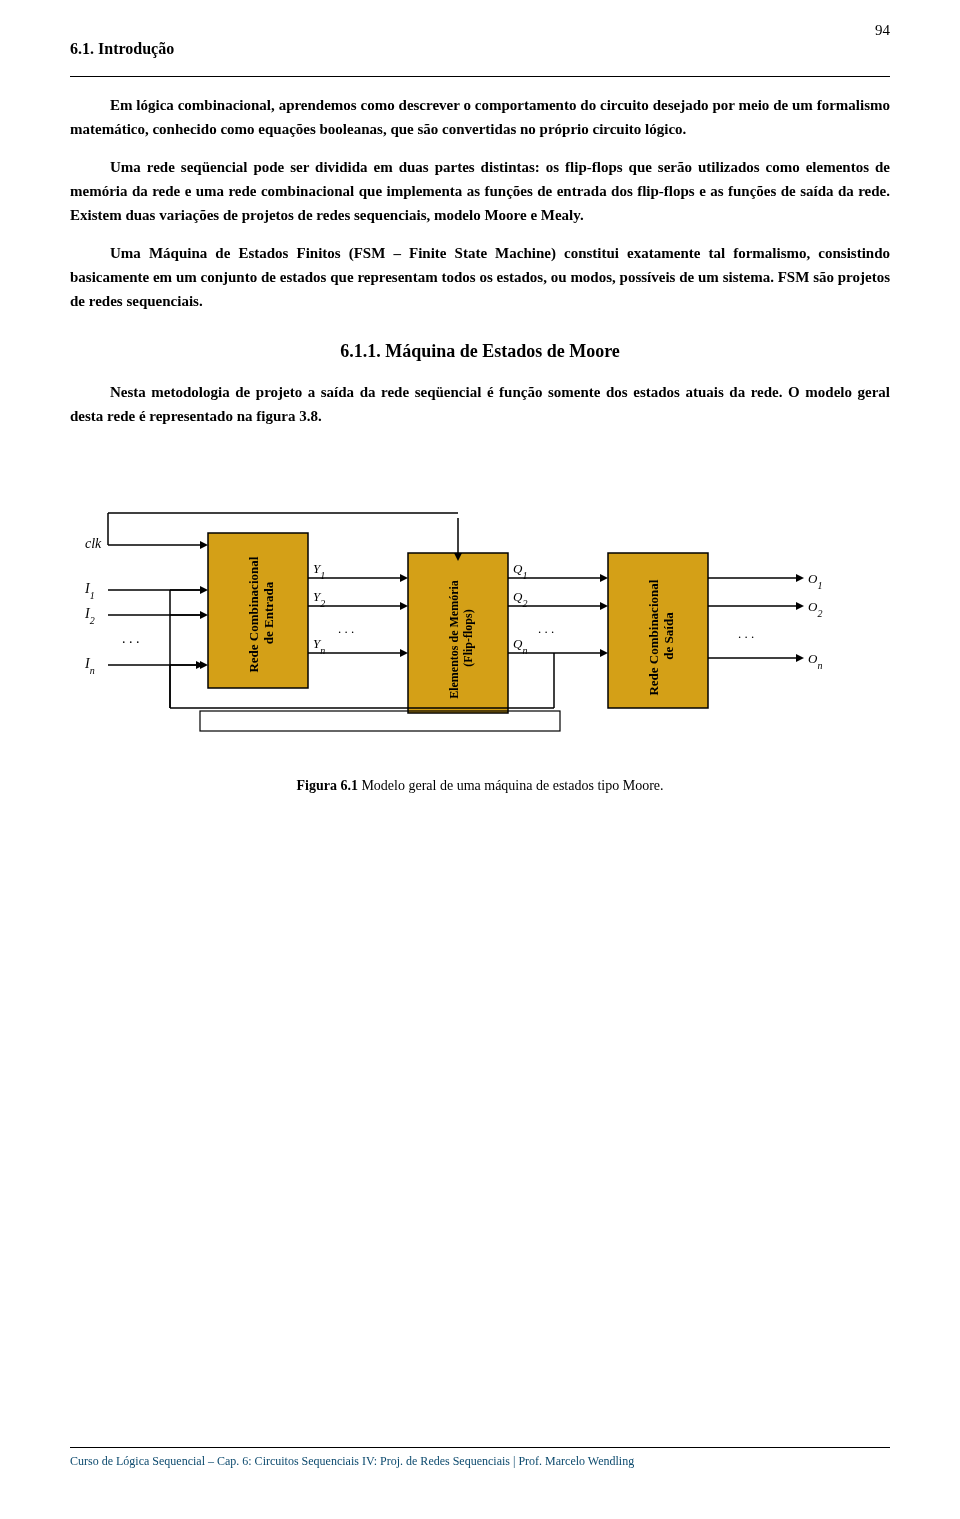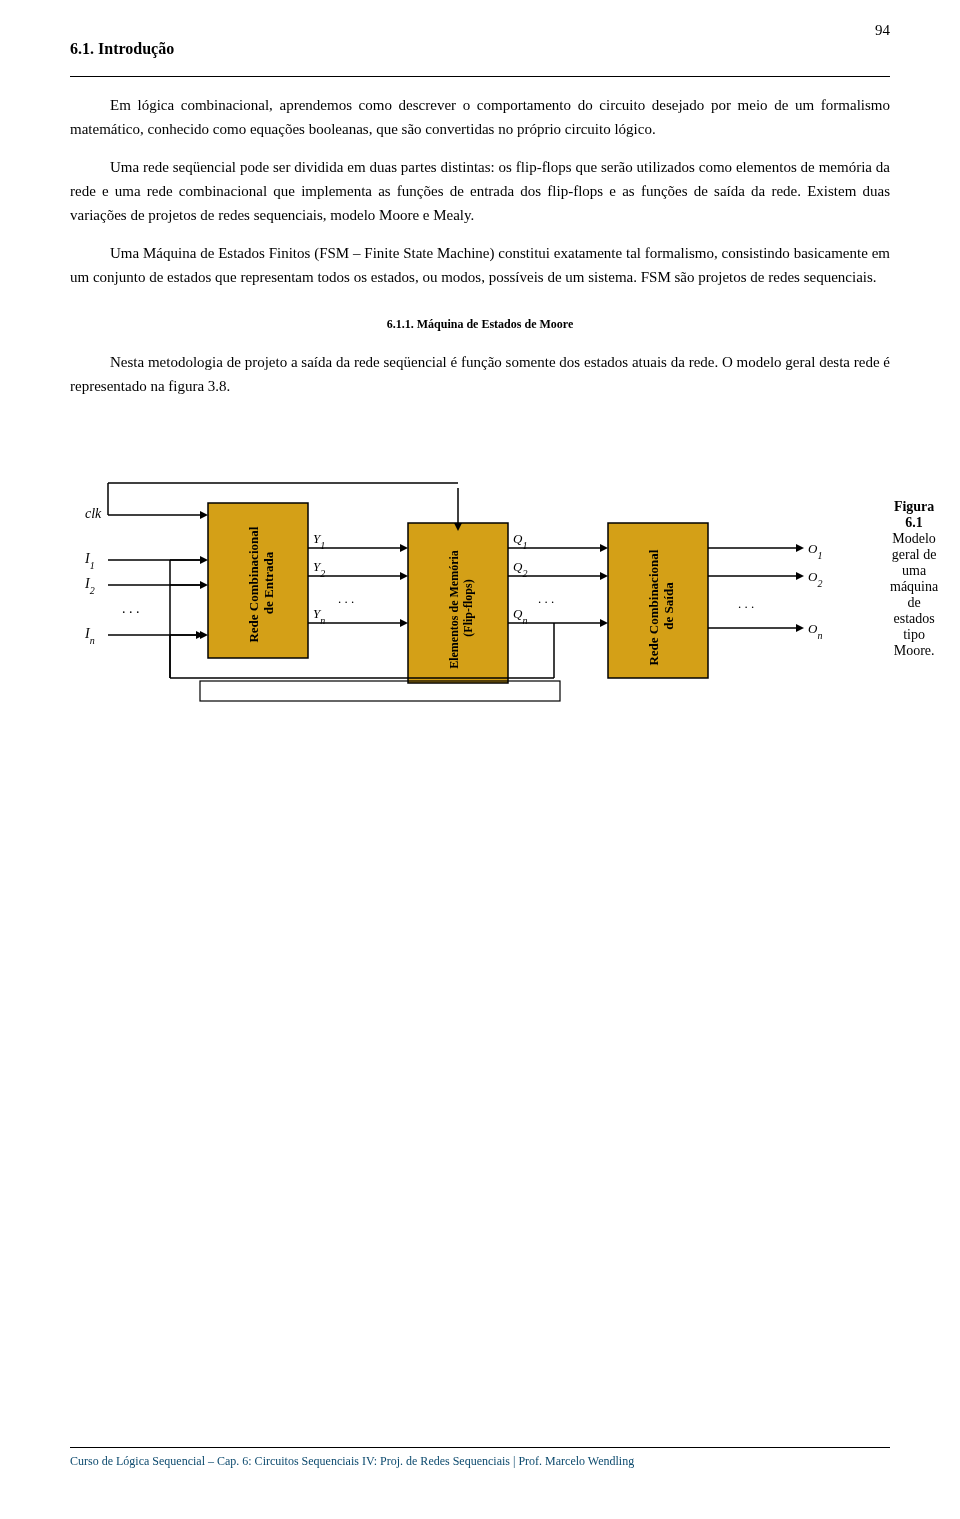--- a/index.html
+++ b/index.html
@@ -32,34 +32,35 @@
     }
     .section-divider {
       border: none;
       border-top: 1.5px solid #000;
       margin-bottom: 16px;
     }
     .body-text {
       text-align: justify;
       line-height: 1.6;
       margin-bottom: 14px;
+      font-weight: bold;
     }
     .indent {
       text-indent: 40px;
     }
     .subsection-title {
-      font-size: 12px;
+      font-size: 18px;
       font-weight: bold;
       text-align: center;
       margin: 28px 0 18px 0;
     }
     .figure-area {
       margin: 30px auto 10px auto;
       display: flex;
-      flex-direction: row;
+      flex-direction: column;
       align-items: center;
     }
     .figure-diagram {
       width: 820px;
       height: 310px;
       position: relative;
       margin-bottom: 10px;
     }
     .figure-caption {
       text-align: center;

